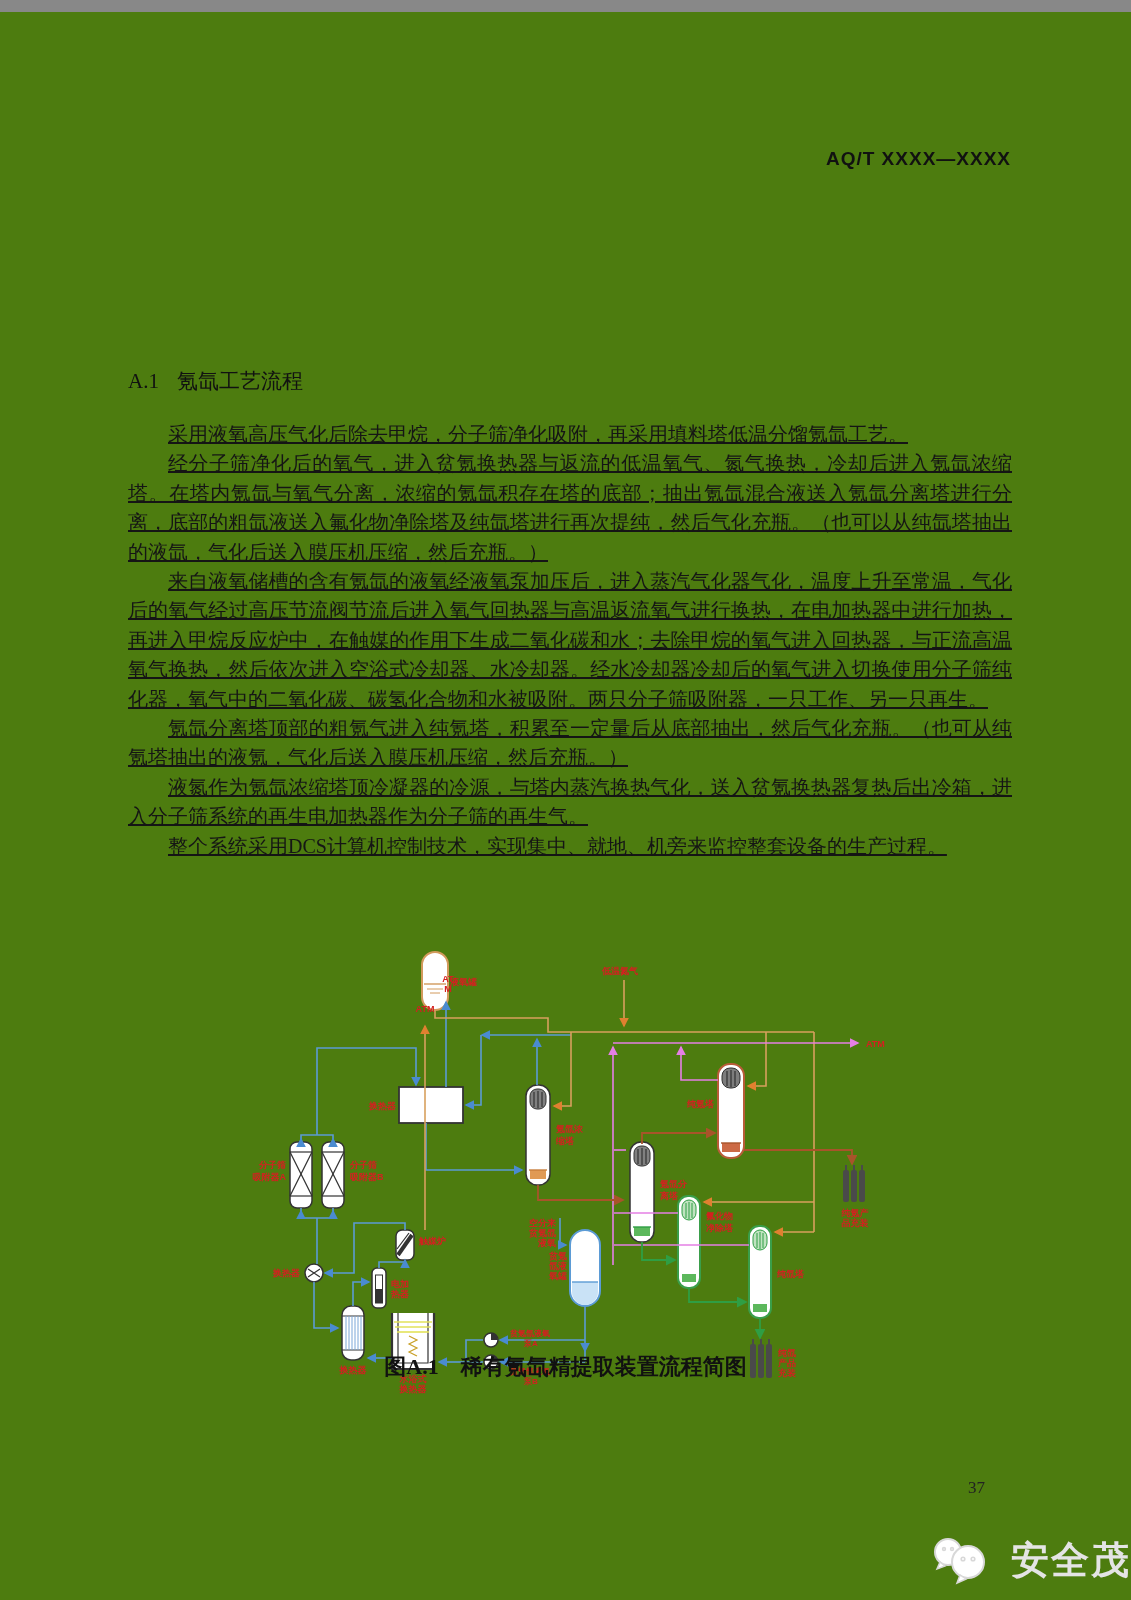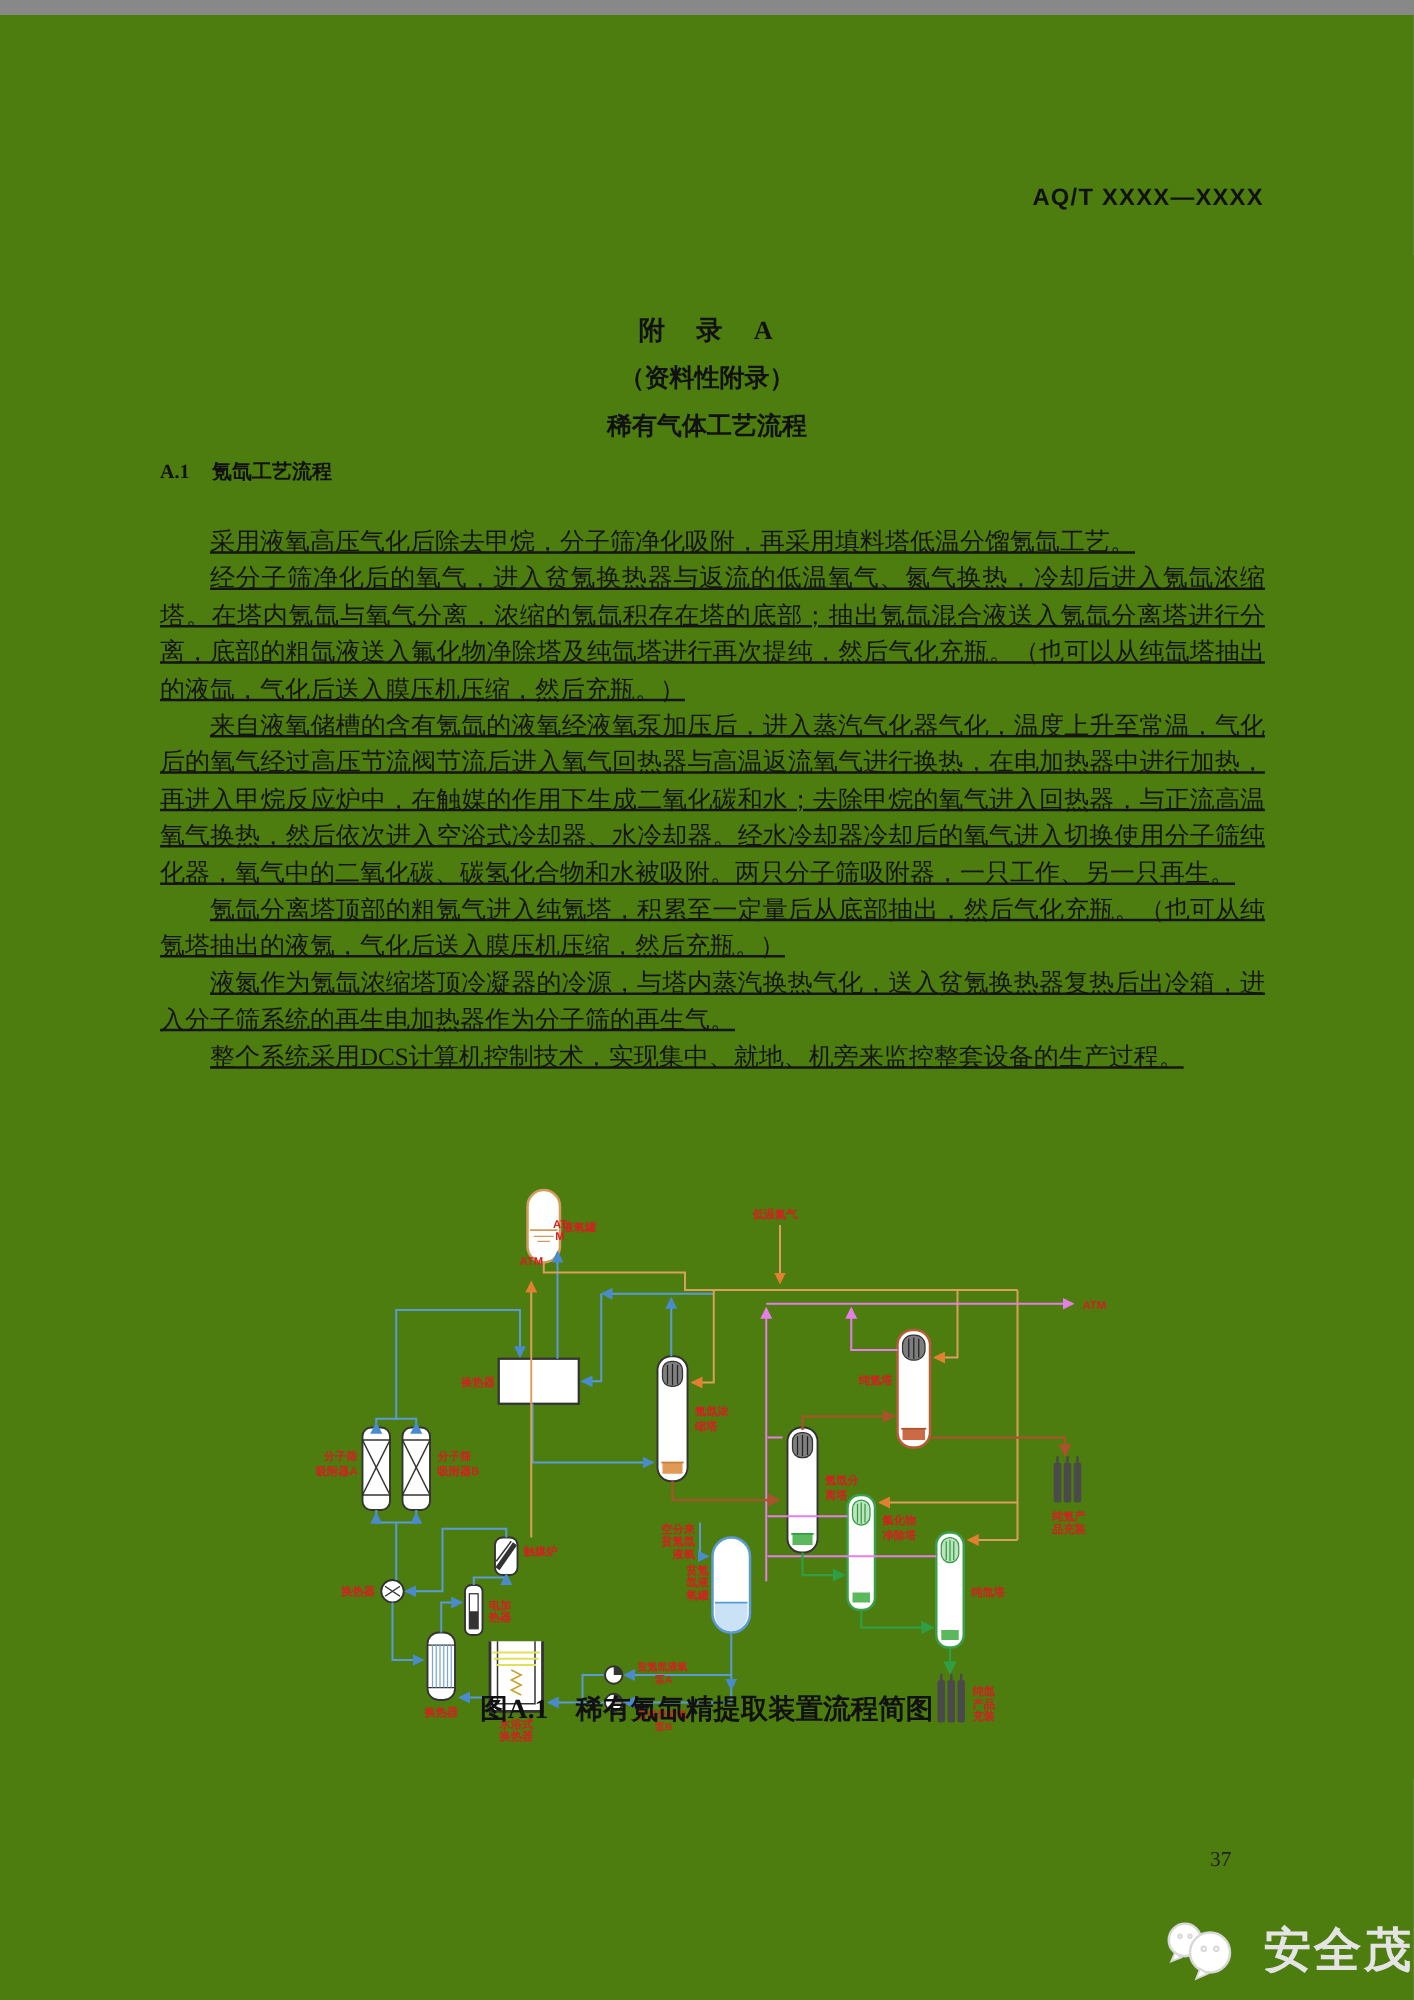--- a/index.html
+++ b/index.html
@@ -12,21 +12,21 @@
     position:absolute;top:136px;right:120px;
     font-family:"Liberation Sans","DejaVu Sans",sans-serif;
     font-weight:700;font-size:19px;letter-spacing:1px;color:#111;
   }
   .title-block{position:absolute;top:238px;left:0;width:100%;text-align:center;}
   .title-block div{font-weight:700;color:#111;}
   .t1{font-size:21px;letter-spacing:2px;margin-bottom:11px;}
   .t2{font-size:20px;margin-bottom:11px;}
   .t3{font-size:20px;}
   .section-head{
-    position:absolute;top:355px;left:128px;font-weight:700;font-size:16px;color:#111;
+    position:absolute;top:355px;left:128px;font-weight:400;font-size:21px;color:#111;
     font-family:"Liberation Serif","DejaVu Serif",serif;
   }
   .section-head .num{margin-right:18px;}
   .body-text{
     position:absolute;top:408px;left:128px;width:884px;
     font-size:20px;line-height:29.4px;text-align:justify;color:#151515;text-decoration:underline;
   }
   .body-text p{margin:0;text-indent:2em;}
   .diagram{position:absolute;left:226px;top:918px;width:682px;height:472px;}
   .diagram svg{width:100%;height:100%;display:block;}
@@ -53,25 +53,20 @@
   .lbl{font-family:"Liberation Sans","DejaVu Sans",sans-serif;font-size:9px;font-weight:700;fill:#d42020;}
   .lbl-s{font-size:8px;}
 </style>
 </head>
 <body>
 
 <div class="page">
 
   <div class="doc-code">AQ/T XXXX—XXXX</div>
 
-  <div class="title-block">
-    <div class="t1">附　录　A</div>
-    <div class="t2">（资料性附录）</div>
-    <div class="t3">稀有气体工艺流程</div>
-  </div>
 
   <div class="section-head">
     <span class="num">A.1</span><span>氪氙工艺流程</span>
   </div>
 
   <div class="body-text">
     <p>采用液氧高压气化后除去甲烷，分子筛净化吸附，再采用填料塔低温分馏氪氙工艺。</p>
     <p>经分子筛净化后的氧气，进入贫氪换热器与返流的低温氧气、氮气换热，冷却后进入氪氙浓缩塔。在塔内氪氙与氧气分离，浓缩的氪氙积存在塔的底部；抽出氪氙混合液送入氪氙分离塔进行分离，底部的粗氙液送入氟化物净除塔及纯氙塔进行再次提纯，然后气化充瓶。（也可以从纯氙塔抽出的液氙，气化后送入膜压机压缩，然后充瓶。）</p>
     <p>来自液氧储槽的含有氪氙的液氧经液氧泵加压后，进入蒸汽气化器气化，温度上升至常温，气化后的氧气经过高压节流阀节流后进入氧气回热器与高温返流氧气进行换热，在电加热器中进行加热，再进入甲烷反应炉中，在触媒的作用下生成二氧化碳和水；去除甲烷的氧气进入回热器，与正流高温氧气换热，然后依次进入空浴式冷却器、水冷却器。经水冷却器冷却后的氧气进入切换使用分子筛纯化器，氧气中的二氧化碳、碳氢化合物和水被吸附。两只分子筛吸附器，一只工作、另一只再生。</p>
     <p>氪氙分离塔顶部的粗氪气进入纯氪塔，积累至一定量后从底部抽出，然后气化充瓶。（也可从纯氪塔抽出的液氪，气化后送入膜压机压缩，然后充瓶。）</p>

